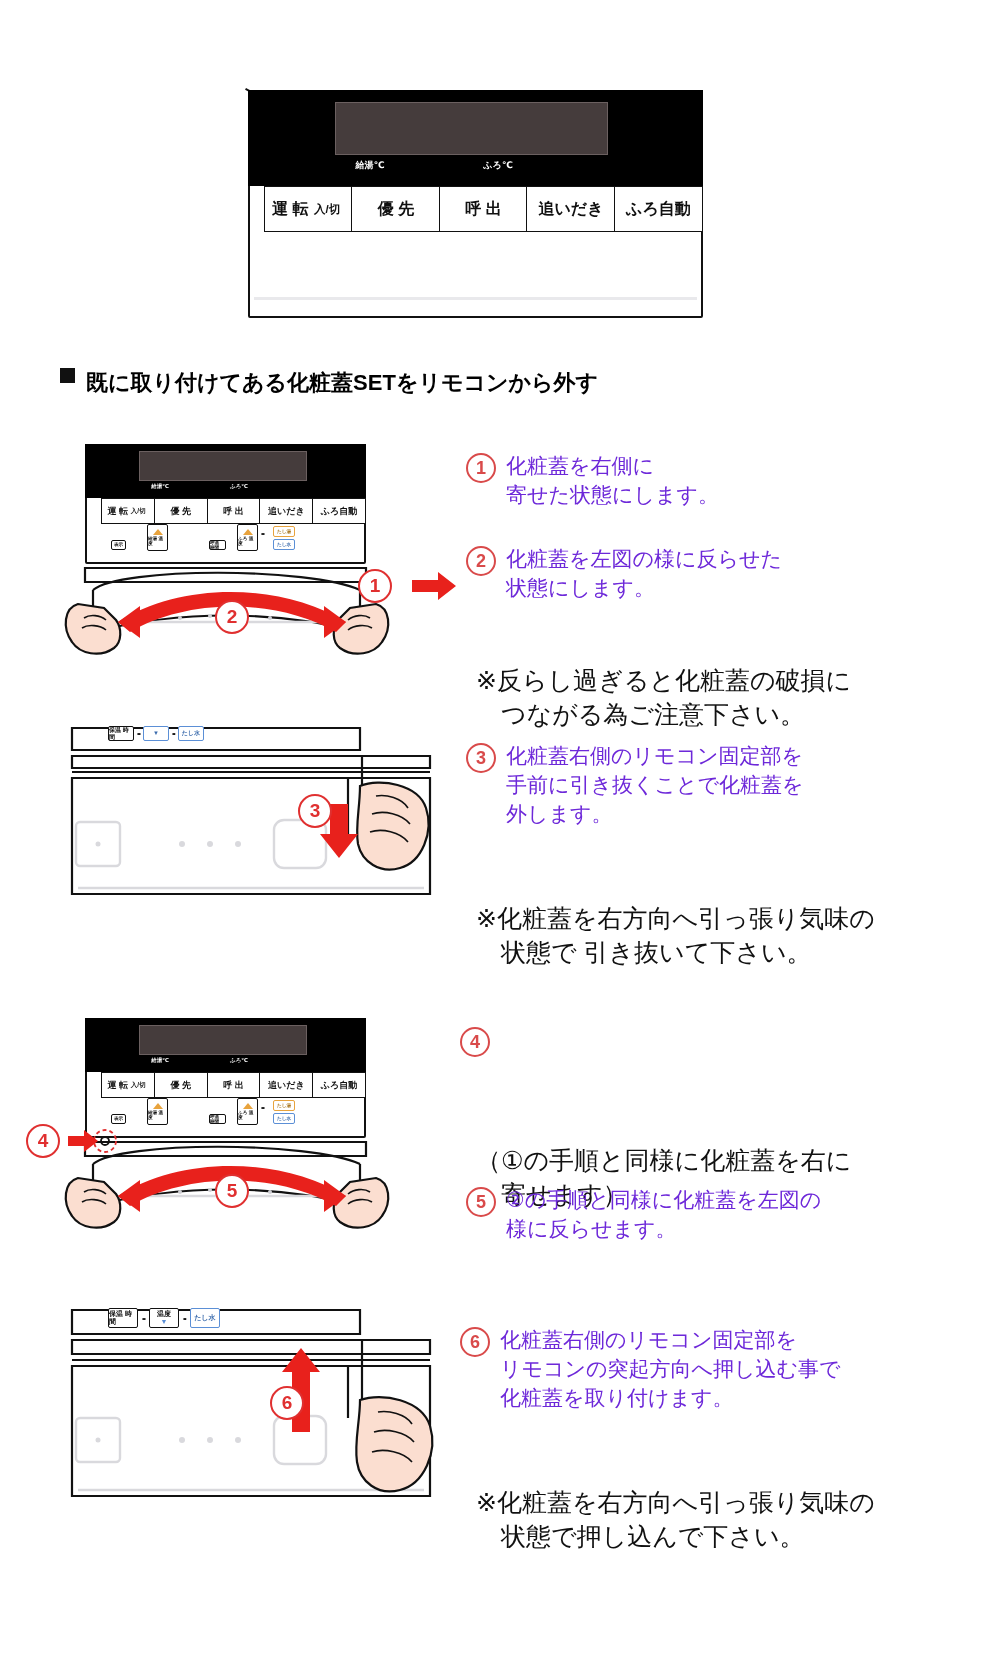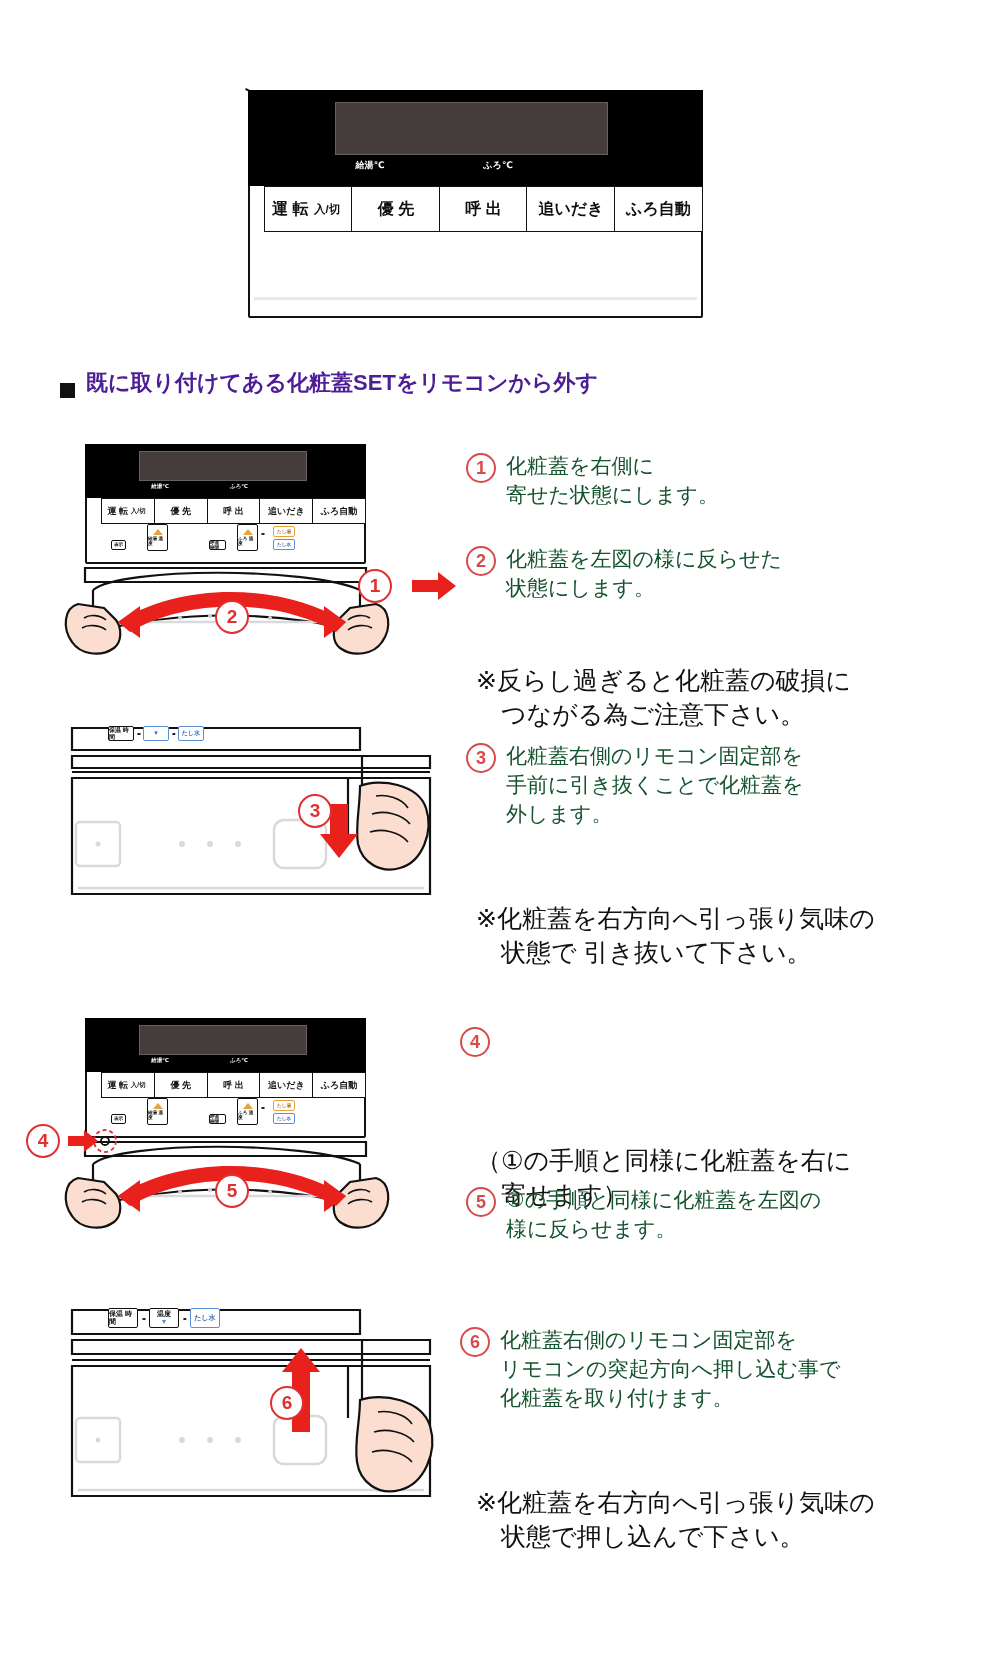--- a/index.html
+++ b/index.html
@@ -90,34 +90,34 @@
     content: ""; display: block; width: 0; height: 0;
     border-left: 5px solid transparent; border-right: 5px solid transparent;
     border-bottom: 6px solid #e8a33d; margin-bottom: 1px;
   }
   .chip.orange { border-color: #e8a33d; color: #a8761f; }
   .chip.blue   { border-color: #5b8fd6; color: #3c6cad; }
   .dots { position: absolute; font-size: 7px; color: #111; letter-spacing: -1px; }
 
   
   .sec-head {
-    position: absolute; font-size: 22px; font-weight: bold; color: #4c1d95;
-    display: flex; align-items: flex-end; gap: 11px; white-space: nowrap;
+    position: absolute; font-size: 22px; font-weight: bold; color: #000000;
+    display: flex; align-items: flex-start; gap: 11px; white-space: nowrap;
   }
   .sec-head .sq { width: 15px; height: 15px; background: #111; display: inline-block; }
 
   
   .step { position: absolute; display: flex; gap: 10px; align-items: flex-start; }
   .step .num {
     flex: 0 0 auto; width: 30px; height: 30px; border: 2.2px solid #d94a4a;
     border-radius: 50%; color: #d94a4a; font-size: 18px; font-weight: bold;
     display: flex; align-items: center; justify-content: center;
     margin-top: 1px;
   }
-  .step .txt { font-size: 21px; line-height: 1.38; color: #14532d; white-space: pre-line; }
+  .step .txt { font-size: 21px; line-height: 1.38; color: #6d28d9; white-space: pre-line; }
   .note {
     position: absolute; font-size: 25px; line-height: 1.38; color: #111;
     white-space: pre-line; text-indent: 0;
   }
   .note .hang { display: block; padding-left: 25px; text-indent: -25px; }
 
   
   .callout {
     position: absolute; width: 34px; height: 34px; border-radius: 50%;
     border: 2.6px solid #e03030; background: #fff; color: #e03030;

